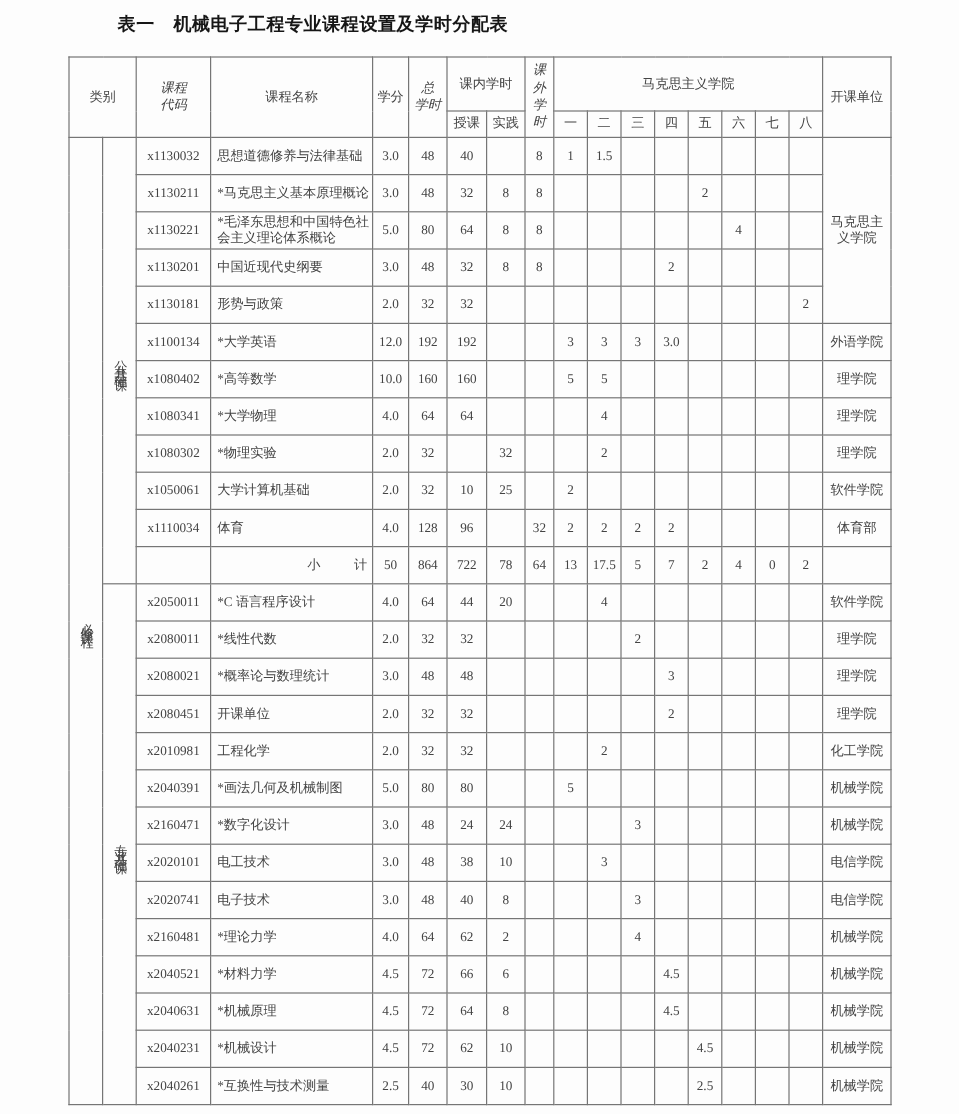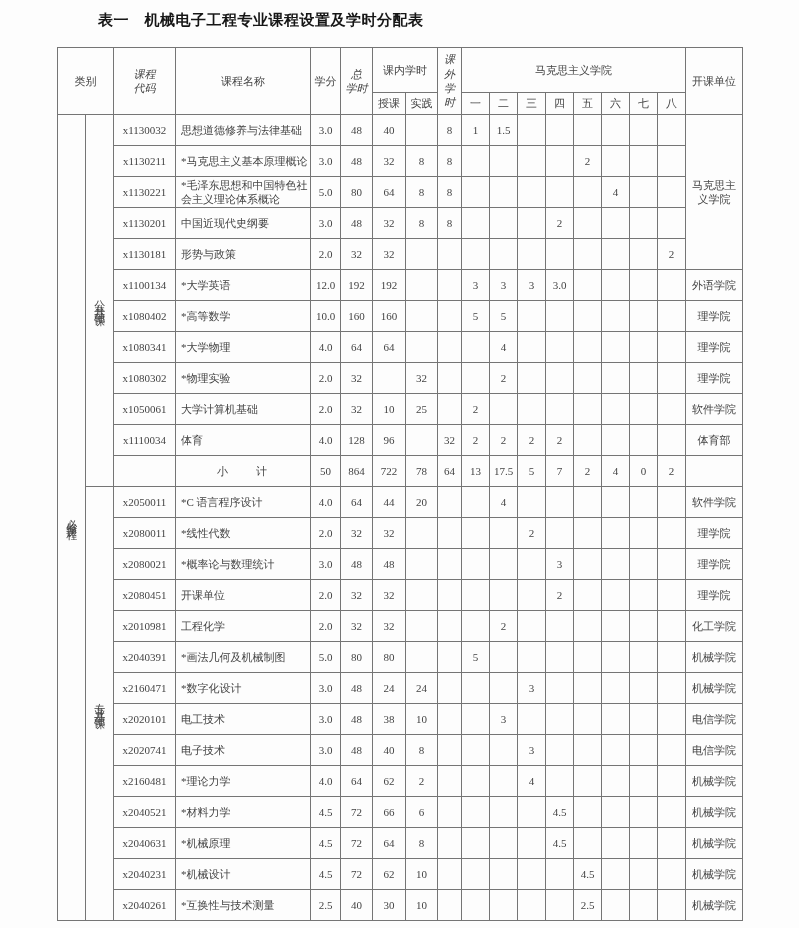--- a/index.html
+++ b/index.html
@@ -21,21 +21,21 @@
     border:1px solid #757575;
     font-size:11px;font-weight:normal;color:#444;
     text-align:center;vertical-align:middle;
     padding:0 2px;line-height:1.3;overflow:hidden;
   }
   table{border:1px solid #5a5a5a;}
   thead tr.h1 th{height:44px;}
   thead tr.h2 th{height:21px;text-align:center;}
   tbody tr{height:31px;}
   td.name{text-align:left;padding-left:5px;margin-top:14px;}
-  td.name.center{text-align:center;padding-left:2px;letter-spacing:2px;}
+  td.name.center{text-align:right;padding-left:2px;letter-spacing:2px;}
   .pre{white-space:pre-line;font-style:italic;}
   td.vert{
     writing-mode:vertical-rl;text-orientation:upright;
     letter-spacing:4px;padding:2px 0;
   }
 </style>
 </head>
 <body>
 
 <div class="title">表一　机械电子工程专业课程设置及学时分配表</div>

